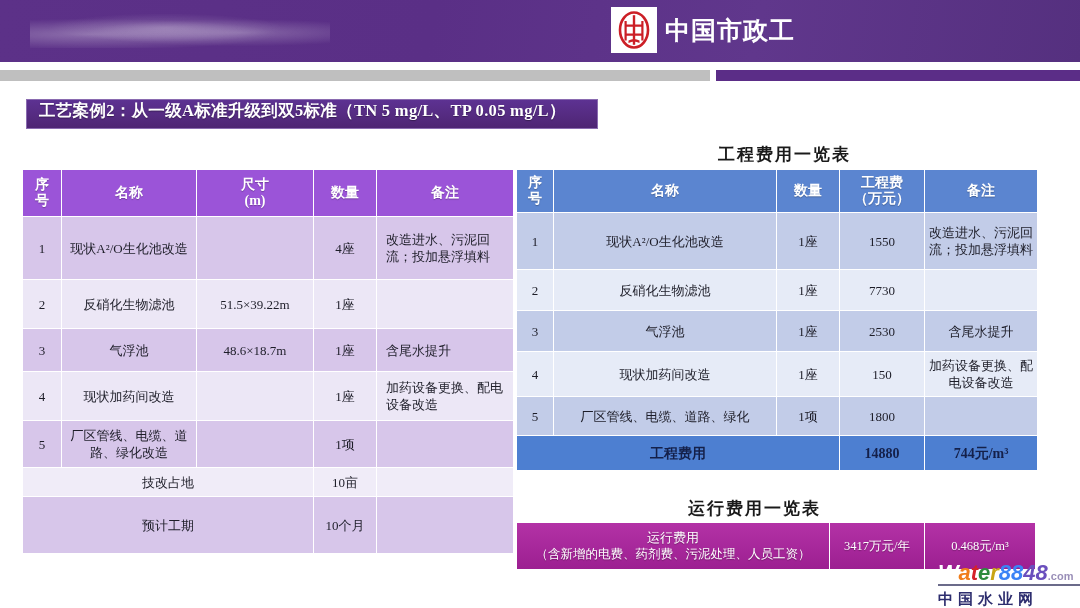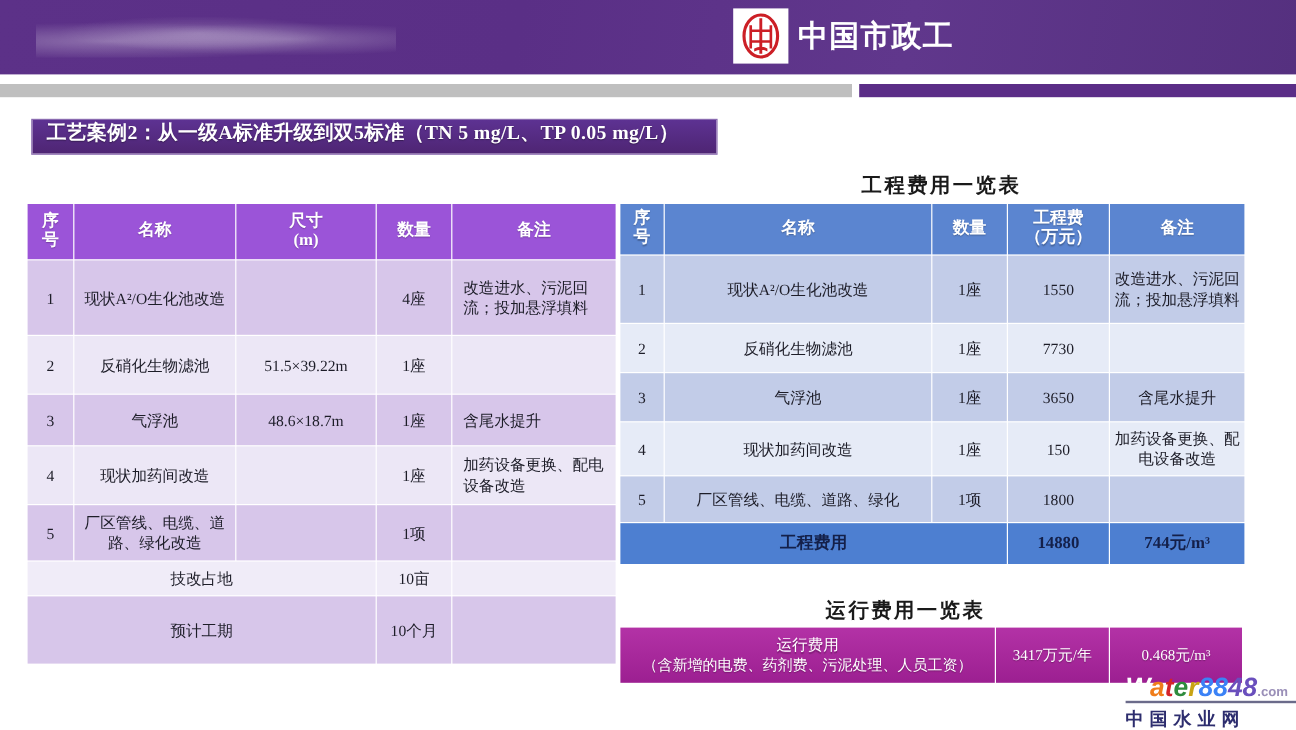--- a/index.html
+++ b/index.html
@@ -366,21 +366,21 @@
         <td class="r-even">反硝化生物滤池</td>
         <td class="r-even">1座</td>
         <td class="r-even">7730</td>
         <td class="r-even l"></td>
       </tr>
 
       <tr>
         <td class="r-odd" style="height:40px">3</td>
         <td class="r-odd">气浮池</td>
         <td class="r-odd">1座</td>
-        <td class="r-odd">3650</td>
+        <td class="r-odd">2530</td>
         <td class="r-odd l">含尾水提升</td>
       </tr>
 
       <tr>
         <td class="r-even" style="height:44px">4</td>
         <td class="r-even">现状加药间改造</td>
         <td class="r-even">1座</td>
         <td class="r-even">150</td>
         <td class="r-even l">加药设备更换、配电设备改造</td>
       </tr>

